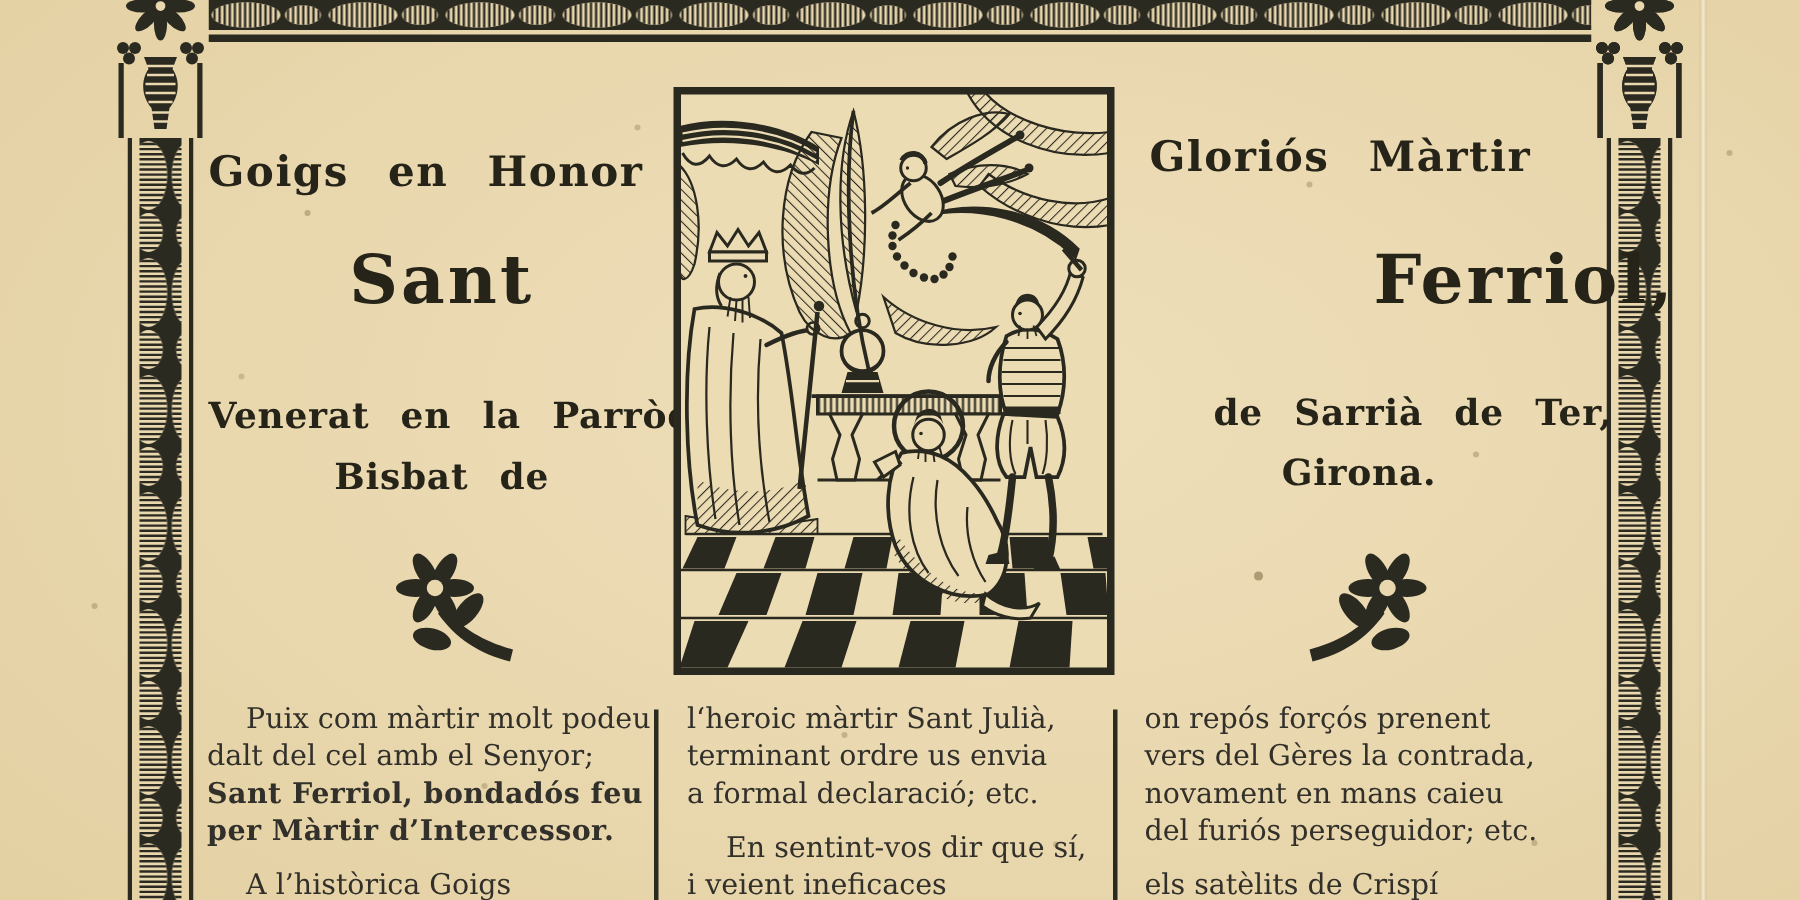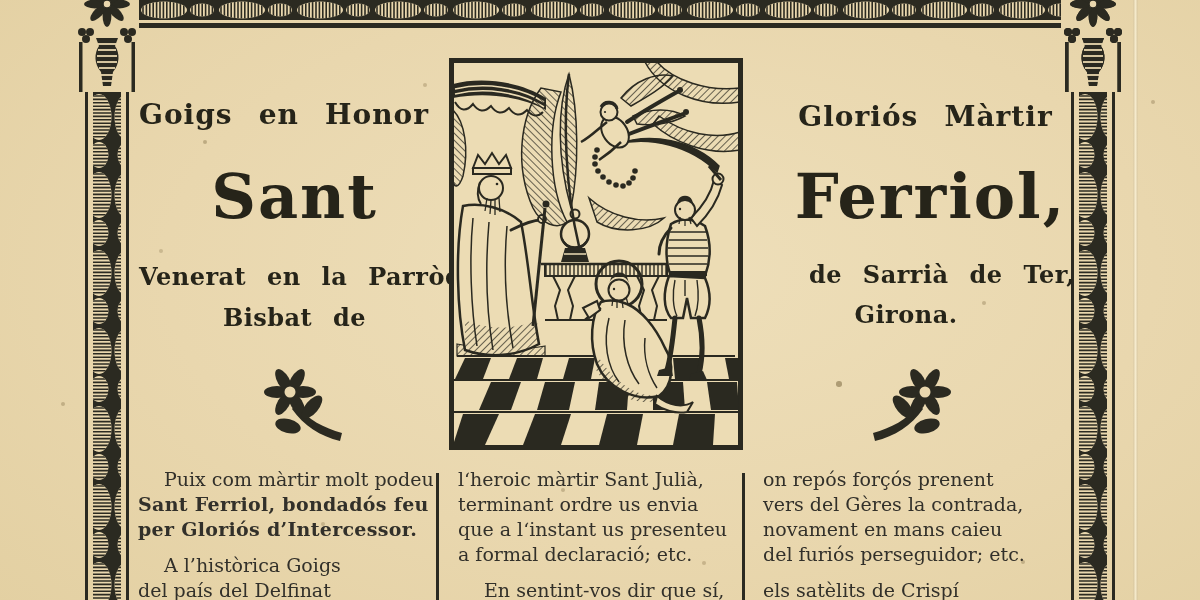--- a/index.html
+++ b/index.html
@@ -7,21 +7,21 @@
     position:relative;width:1200px;height:600px;overflow:hidden;
     background:
       radial-gradient(ellipse 900px 500px at 55% 45%, #eedfba 0%, #e9d7ae 55%, #e3d0a2 100%);
     font-family:"DejaVu Serif", "Liberation Serif", serif;
     color:#2f2d26;
   }
   .abs{position:absolute;}
   
   .hline{position:absolute;text-align:center;color:#262419;font-weight:bold;white-space:nowrap;}
   .pretitle{font-size:28px;word-spacing:0.55em;letter-spacing:1px;}
-  .bigtitle{font-size:62px;letter-spacing:2px;}
+  .bigtitle{font-size:45px;letter-spacing:2px;}
   .subtitle{font-size:24px;word-spacing:0.5em;letter-spacing:0.5px;}
   
   .verse-col{position:absolute;top:462px;font-size:19px;line-height:25px;color:#32302a;}
   .stanza{margin-top:11px;}
   .stanza:first-child{margin-top:5px;}
   .vline{white-space:nowrap;}
   .vline.ind{padding-left:26px;}
   .vline.emph{font-weight:bold;letter-spacing:0.3px;}
   .col-sep{position:absolute;top:473px;width:3px;height:127px;background:#2b2a21;}
   
@@ -199,22 +199,22 @@
     <rect x="0" y="0" width="3" height="508" fill="#2b2a21"></rect>
     <rect x="8" y="0" width="28" height="508" fill="url(#vtw)"></rect>
     <rect x="41" y="0" width="3" height="508" fill="#2b2a21"></rect>
   </svg>
 
   <div class="hline pretitle" style="left:139px;top:98px;width:311px;">Goigs en Honor del</div>
   <div class="hline bigtitle" style="left:139px;top:160px;width:311px;">Sant</div>
   <div class="hline subtitle" style="left:139px;top:262px;width:311px;">Venerat en la Parròquia</div>
   <div class="hline subtitle" style="left:139px;top:303px;width:311px;">Bisbat de</div>
 
-  <div class="hline pretitle" style="left:744px;top:100px;width:299px;padding-left:32px;">Gloriós Màrtir</div>
-  <div class="hline bigtitle" style="left:744px;top:160px;width:373px;">Ferriol,</div>
+  <div class="hline pretitle" style="left:744px;top:88px;width:299px;">Gloriós Màrtir</div>
+  <div class="hline bigtitle" style="left:744px;top:160px;width:373px;text-align:right;">Ferriol,</div>
   <div class="hline subtitle" style="left:744px;top:260px;width:396px;">de Sarrià de Ter,</div>
   <div class="hline subtitle" style="left:744px;top:300px;width:324px;">Girona.</div>
 
   <svg class="abs" style="left:250px;top:362px;" width="100" height="92" viewBox="0 0 100 92">
     <g fill="#2b2a21">
       <g transform="translate(40,30)">
         <ellipse cx="13" cy="0" rx="13" ry="6"></ellipse>
         <ellipse cx="13" cy="0" rx="13" ry="6" transform="rotate(60)"></ellipse>
         <ellipse cx="13" cy="0" rx="13" ry="6" transform="rotate(120)"></ellipse>
         <ellipse cx="13" cy="0" rx="13" ry="6" transform="rotate(180)"></ellipse>
@@ -425,34 +425,34 @@
           <circle cx="180" cy="125" r="2.8"></circle>
         <circle cx="184" cy="120" r="2.8"></circle>
           <circle cx="186" cy="113" r="2.8"></circle>
       </g>
     </g>
   </svg>
 
   <div class="verse-col" style="left:138px;width:296px;">
       <div class="stanza">
         <div class="vline ind">Puix com màrtir molt podeu</div>
+        <div class="vline">dalt del cel amb el Senyor;</div>
         <div class="vline emph">Sant Ferriol, bondadós feu</div>
-        <div class="vline emph">per Gloriós d’Intercessor.</div>
+        <div class="vline emph">per Màrtir d’Intercessor.</div>
       </div>
       <div class="stanza">
         <div class="vline ind">A l’històrica Goigs</div>
         <div class="vline">del país del Delfinat</div>
       </div>
     </div>
   <div class="col-sep" style="left:436px;"></div>
   <div class="verse-col" style="left:458px;width:282px;">
       <div class="stanza">
         <div class="vline">l‘heroic màrtir Sant Julià,</div>
         <div class="vline">terminant ordre us envia</div>
-        <div class="vline">que a l‘instant us presenteu</div>
         <div class="vline">a formal declaració; etc.</div>
       </div>
       <div class="stanza">
         <div class="vline ind">En sentint-vos dir que sí,</div>
         <div class="vline">i veient ineficaces</div>
       </div>
     </div>
   <div class="col-sep" style="left:742px;"></div>
   <div class="verse-col" style="left:763px;width:300px;">
       <div class="stanza">

